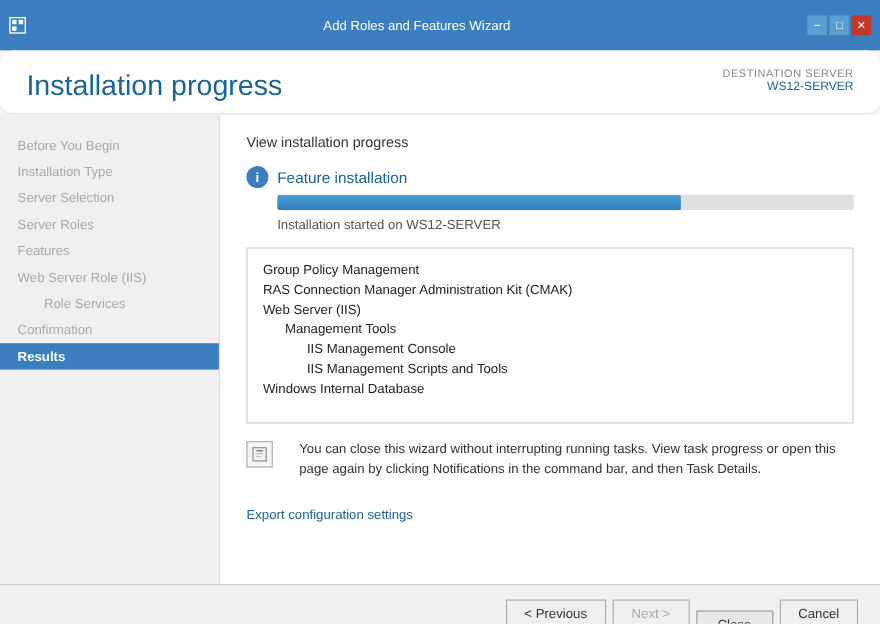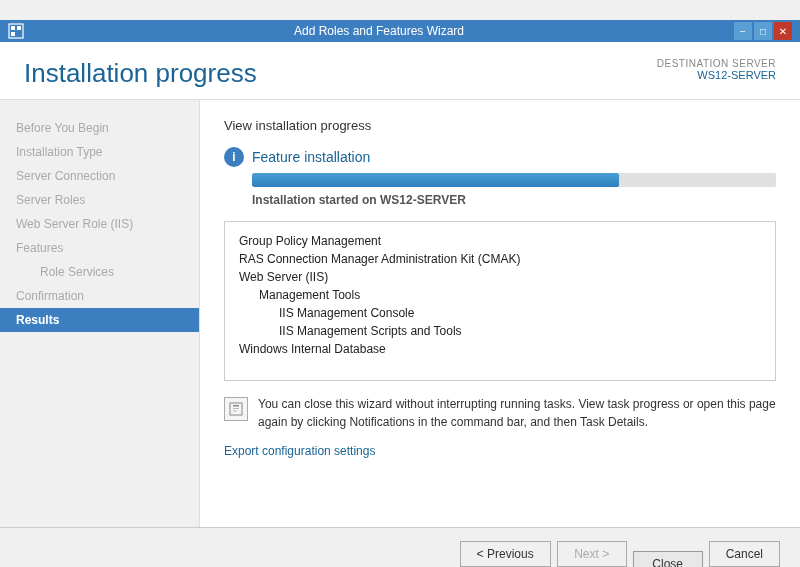--- a/index.html
+++ b/index.html
@@ -8,26 +8,25 @@
       height: 567px;
       font-family: 'Segoe UI', Tahoma, Geneva, Verdana, sans-serif;
       font-size: 13px;
       background: #f0f0f0;
       overflow: hidden;
     }
 
     
     .title-bar {
       background: #3c7fc0;
-      height: 22px;
+      height: 46px;
       display: flex;
       align-items: center;
       padding: 0 8px;
       color: white;
-      margin-top: 20px;
     }
     .title-bar-title {
       flex: 1;
       text-align: center;
       font-size: 12px;
     }
     .title-bar-controls {
       display: flex;
       gap: 2px;
     }
@@ -60,20 +59,21 @@
     }
 
     
     .header {
       background: white;
       padding: 16px 24px 10px 24px;
       display: flex;
       justify-content: space-between;
       align-items: flex-start;
       border-bottom: 1px solid #ddd;
+      border-radius: 12px;
     }
     .header-title {
       font-size: 26px;
       font-weight: 300;
       color: #1a6496;
     }
     .destination-server {
       text-align: right;
       font-size: 11px;
       color: #555;
@@ -171,21 +171,20 @@
     }
     .progress-bar-fill {
       height: 100%;
       background: linear-gradient(to bottom, #4a9fd4, #2e7fc0);
       border-radius: 2px;
     }
     .install-started {
       margin-left: 28px;
       font-size: 12px;
       color: #555;
-      font-weight: bold;
     }
 
     
     .features-list-box {
       border: 1px solid #ccc;
       padding: 10px 14px;
       margin-bottom: 14px;
       min-height: 160px;
       background: white;
     }
@@ -197,23 +196,23 @@
     .features-list-box .item.indent1 {
       padding-left: 20px;
     }
     .features-list-box .item.indent2 {
       padding-left: 40px;
     }
 
     
     .info-note {
       display: flex;
-      gap: 10px;
+      gap: 24px;
       align-items: flex-start;
-      margin-bottom: 12px;
+      margin-bottom: 25px;
     }
     .info-note-icon {
       width: 24px;
       height: 24px;
       flex-shrink: 0;
       border: 1px solid #aaa;
       background: #f5f5f5;
       display: flex;
       align-items: center;
       justify-content: center;
@@ -294,24 +293,24 @@
       <div class="server-name">WS12-SERVER</div>
     </div>
   </div>
 
   <div class="body-container">
 
     <div class="sidebar">
 
     <div class="sidebar-item">Before You Begin</div>
         <div class="sidebar-item">Installation Type</div>
-        <div class="sidebar-item">Server Connection</div>
+        <div class="sidebar-item">Server Selection</div>
         <div class="sidebar-item">Server Roles</div>
+        <div class="sidebar-item">Features</div>
         <div class="sidebar-item">Web Server Role (IIS)</div>
-        <div class="sidebar-item">Features</div>
         <div class="sidebar-item sub">Role Services</div>
         <div class="sidebar-item">Confirmation</div>
         <div class="sidebar-item active">Results</div>
       </div>
 
     <div class="content">
       <div class="content-subtitle">View installation progress</div>
 
       
       <div class="feature-install-block">

